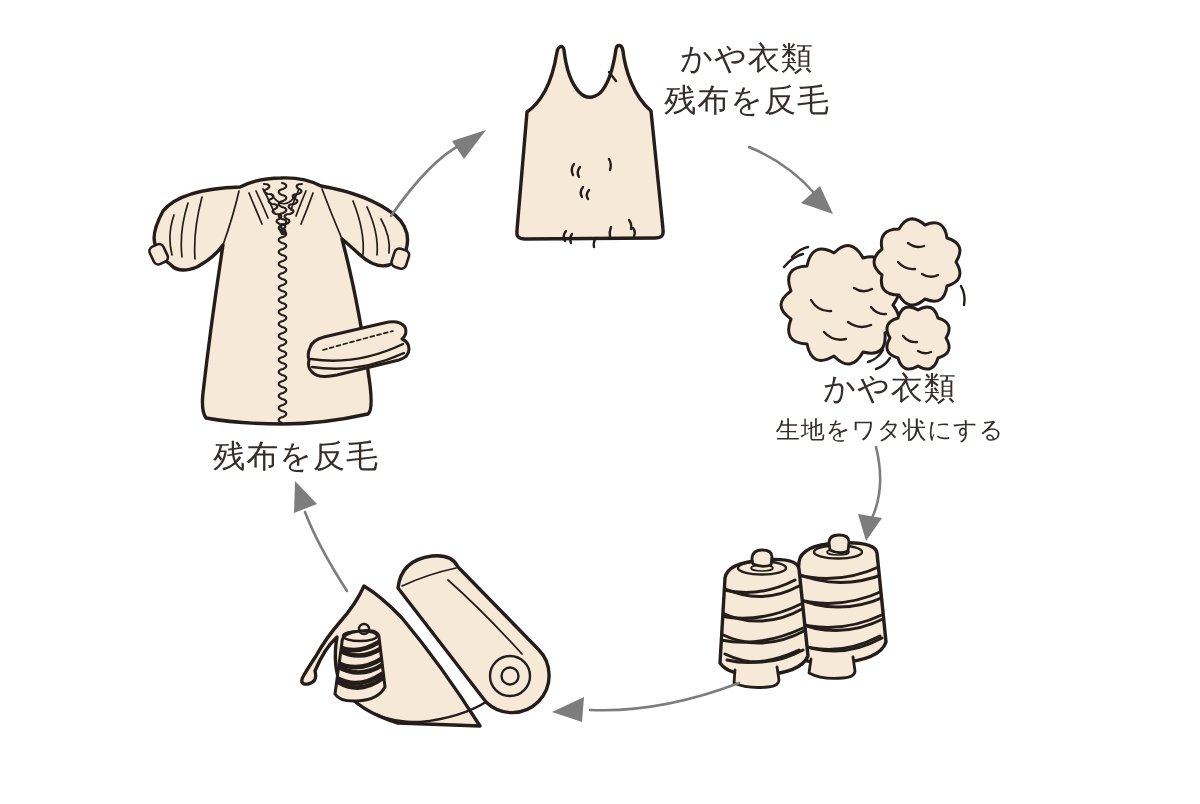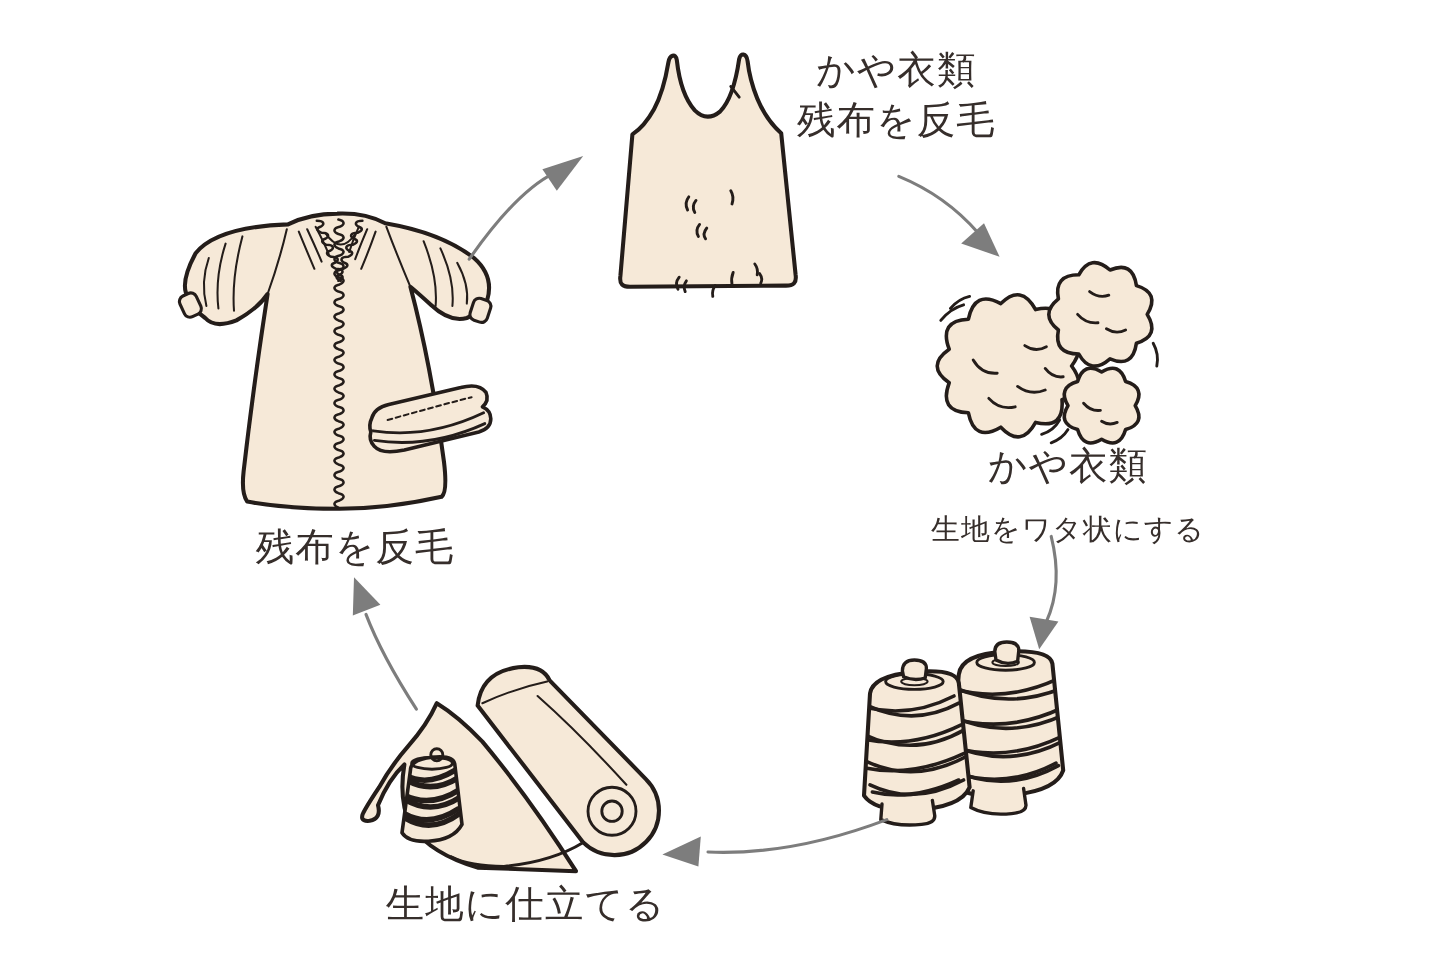--- a/index.html
+++ b/index.html
@@ -3,21 +3,21 @@
 <meta charset="utf-8">
 <style>
   html,body{margin:0;padding:0;background:#ffffff;}
   .canvas{
     position:relative;width:1200px;height:804px;background:#ffffff;
     overflow:hidden;font-family:Liberation Mono, monospace;
   }
   .illus{position:absolute;}
   .label{position:absolute;text-align:center;color:#362e2b;}
   .l1{font-size:32px;font-weight:500;line-height:1.32;letter-spacing:1px;}
-  .l2{font-size:24px;font-weight:500;line-height:1.3;letter-spacing:1px;margin-top:16px;}
+  .l2{font-size:24px;font-weight:500;line-height:1.3;letter-spacing:1px;margin-top:4px;}
   .l2b{font-size:25px;font-weight:500;line-height:1.3;letter-spacing:0px;margin-top:4px;}
   svg{display:block;}
   .outline{fill:#f6e9d8;stroke:#241d1a;stroke-width:3.4;stroke-linejoin:round;stroke-linecap:round;}
   .detail{fill:none;stroke:#241d1a;stroke-width:2.4;stroke-linecap:round;stroke-linejoin:round;}
   .detail-thin{fill:none;stroke:#241d1a;stroke-width:1.7;stroke-linecap:round;}
   .yarnline{fill:none;stroke:#241d1a;stroke-width:3;stroke-linecap:round;}
   .darkband{fill:none;stroke:#241d1a;stroke-width:4.6;stroke-linecap:round;}
   .arrowline{fill:none;stroke:#7d7d7d;stroke-width:2.6;stroke-linecap:round;}
   .arrowhead{fill:#7d7d7d;stroke:none;}
 </style>
@@ -227,21 +227,18 @@
     <div class="l1">かや衣類</div>
     <div class="l1">残布を反毛</div>
   </div>
 
   <div class="label" style="left:715px;top:370px;width:350px;">
     <div class="l1">かや衣類</div>
     <div class="l2">生地をワタ状にする</div>
   </div>
 
 
-  <div class="label" style="left:288px;top:735px;width:300px;">
-    <div class="l1">生地に仕立てる</div>
-  </div>
 
   <div class="label" style="left:146px;top:438px;width:300px;">
     <div class="l1">残布を反毛</div>
   </div>
 
 </div>
 
 </body></html>

